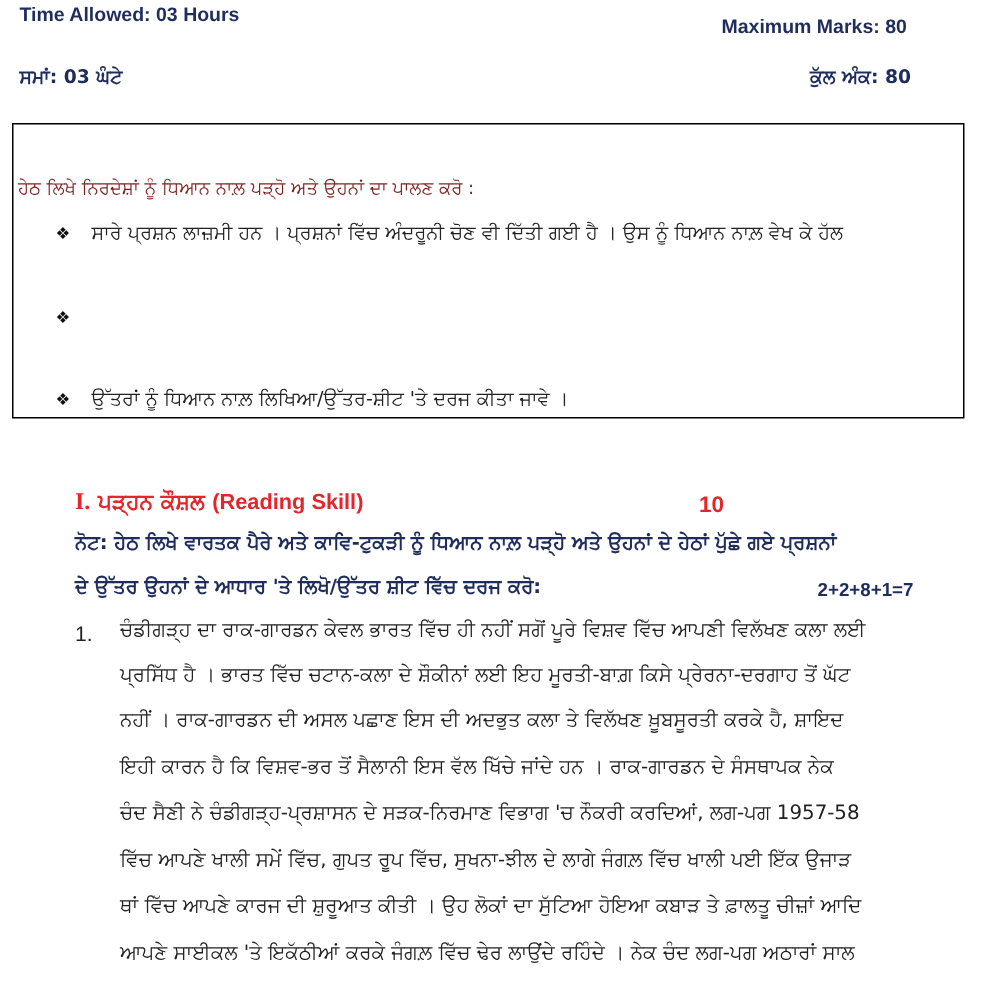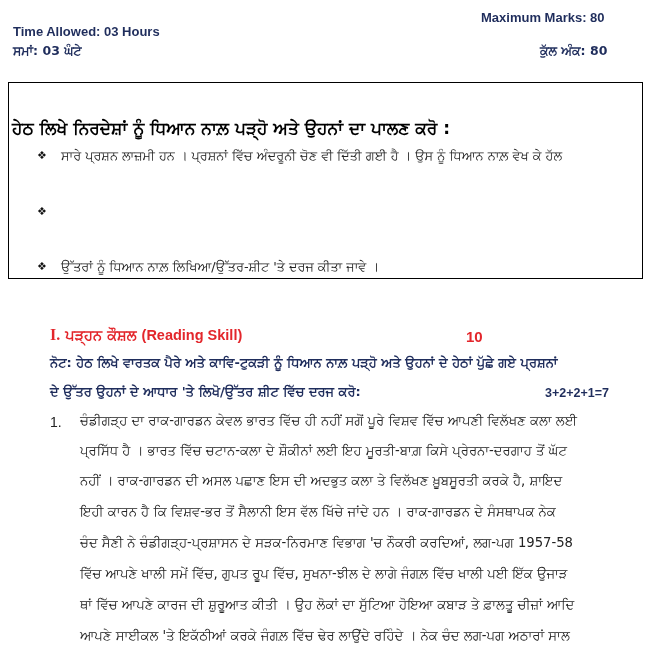--- a/index.html
+++ b/index.html
@@ -7,41 +7,41 @@
          font-family: "DejaVu Sans", sans-serif; color: #222; }
   .abs { position: absolute; white-space: nowrap; }
   .hdr { font-family: "Liberation Sans", sans-serif; font-weight: bold;
          color: #1f2d5c; font-size: 13px; }
   .hdr-pa { font-family: "DejaVu Sans", sans-serif; font-weight: bold;
             color: #1f2d5c; font-size: 12.5px; }
   .box { position: absolute; left: 8px; top: 82px; width: 633px; height: 195px;
          border: 1.5px solid #000; box-sizing: content-box; }
   .box-title { position: absolute; left: 0; right: 0; top: 6px; text-align: center;
                color: #1a6fc4; font-size: 15px; font-weight: bold; }
-  .box-sub { position: absolute; left: 3px; top: 35px; color: #000000;
-             font-size: 17px; font-weight: bold; white-space: nowrap; }
+  .box-sub { position: absolute; left: 3px; top: 35px; color: #7f1d1d;
+             font-size: 12px; font-weight: normal; white-space: nowrap; }
   .bullet { position: absolute; left: 28px; width: 600px; font-size: 12.8px;
             line-height: 31px; color: #222; }
   .bullet .glyph { position: absolute; left: 0; top: 0; font-size: 11px; color: #111; }
   .bullet .txt { display: block; padding-left: 24px; }
   .sec-title { color: #e3262b; font-weight: bold; font-size: 14.5px; }
   .sec-title .roman { font-family: "Liberation Serif", serif; font-size: 16px; }
   .sec-title .en { font-family: "Liberation Sans", sans-serif; font-size: 14.5px; }
   .sec-marks { font-family: "Liberation Sans", sans-serif; color: #e3262b;
                font-weight: bold; font-size: 15px; }
   .note { color: #1f2d5c; font-weight: bold; font-size: 13px; }
   .marksplit { font-family: "Liberation Sans", sans-serif; color: #1f2d5c;
                font-weight: bold; font-size: 12.5px; }
   .para-num { font-family: "Liberation Sans", sans-serif; font-size: 14px; color: #222; }
   .para-line { font-size: 13.2px; color: #222; }
 </style>
 </head>
 <body>
 
-<div class="abs hdr" style="left:13px; top:24px;">Time Allowed: 03 Hours</div>
+<div class="abs hdr" style="left:13px; top:2px;">Time Allowed: 03 Hours</div>
 <div class="abs hdr" style="left:481px; top:10px;">Maximum Marks: 80</div>
 <div class="abs hdr-pa" style="left:13px; top:43px;">ਸਮਾਂ: 03 ਘੰਟੇ</div>
 <div class="abs hdr-pa" style="left:540px; top:43px;">ਕੁੱਲ ਅੰਕ: 80</div>
 
 <div class="box">
   <div class="box-sub">ਹੇਠ ਲਿਖੇ ਨਿਰਦੇਸ਼ਾਂ ਨੂੰ ਧਿਆਨ ਨਾਲ਼ ਪੜ੍ਹੋ ਅਤੇ ਉਹਨਾਂ ਦਾ ਪਾਲਣ ਕਰੋ :</div>
 
   <div class="bullet" style="top:57px;">
     <span class="glyph">❖</span>
     <span class="txt">ਸਾਰੇ ਪ੍ਰਸ਼ਨ ਲਾਜ਼ਮੀ ਹਨ ।  ਪ੍ਰਸ਼ਨਾਂ ਵਿੱਚ ਅੰਦਰੂਨੀ ਚੋਣ ਵੀ ਦਿੱਤੀ ਗਈ ਹੈ । ਉਸ ਨੂੰ ਧਿਆਨ ਨਾਲ਼ ਵੇਖ ਕੇ ਹੱਲ</span>
@@ -57,21 +57,21 @@
 
 <div class="abs sec-title" style="left:50px; top:326px;">
   <span class="roman">I.</span>
   <span>ਪੜ੍ਹਨ ਕੌਸ਼ਲ</span>
   <span class="en">(Reading Skill)</span>
 </div>
 <div class="abs sec-marks" style="left:466px; top:328px;">10</div>
 
 <div class="abs note" style="left:50px; top:355px;">ਨੋਟ: ਹੇਠ ਲਿਖੇ ਵਾਰਤਕ ਪੈਰੇ ਅਤੇ ਕਾਵਿ-ਟੁਕੜੀ ਨੂੰ ਧਿਆਨ ਨਾਲ਼ ਪੜ੍ਹੋ ਅਤੇ ਉਹਨਾਂ ਦੇ ਹੇਠਾਂ ਪੁੱਛੇ ਗਏ ਪ੍ਰਸ਼ਨਾਂ</div>
 <div class="abs note" style="left:50px; top:384px;">ਦੇ ਉੱਤਰ ਉਹਨਾਂ ਦੇ ਆਧਾਰ 'ਤੇ ਲਿਖੋ/ਉੱਤਰ ਸ਼ੀਟ ਵਿੱਚ ਦਰਜ ਕਰੋ:</div>
-<div class="abs marksplit" style="left:545px; top:386px;">3+2+2+1=7</div>
+<div class="abs marksplit" style="left:545px; top:386px;">2+2+8+1=7</div>
 
 <div class="abs para-num" style="left:50px; top:414px;">1.</div>
 <div class="abs para-line" style="left:80px; top:413px;">ਚੰਡੀਗੜ੍ਹ ਦਾ ਰਾਕ-ਗਾਰਡਨ ਕੇਵਲ ਭਾਰਤ ਵਿੱਚ ਹੀ ਨਹੀਂ ਸਗੋਂ ਪੂਰੇ ਵਿਸ਼ਵ ਵਿੱਚ ਆਪਣੀ ਵਿਲੱਖਣ ਕਲਾ ਲਈ</div>
 <div class="abs para-line" style="left:80px; top:443px;">ਪ੍ਰਸਿੱਧ ਹੈ ।  ਭਾਰਤ ਵਿੱਚ ਚਟਾਨ-ਕਲਾ ਦੇ ਸ਼ੌਕੀਨਾਂ ਲਈ ਇਹ ਮੂਰਤੀ-ਬਾਗ਼ ਕਿਸੇ ਪ੍ਰੇਰਨਾ-ਦਰਗਾਹ ਤੋਂ ਘੱਟ</div>
 <div class="abs para-line" style="left:80px; top:473px;">ਨਹੀਂ । ਰਾਕ-ਗਾਰਡਨ ਦੀ ਅਸਲ ਪਛਾਣ ਇਸ ਦੀ ਅਦਭੁਤ ਕਲਾ ਤੇ ਵਿਲੱਖਣ ਖ਼ੂਬਸੂਰਤੀ ਕਰਕੇ ਹੈ, ਸ਼ਾਇਦ</div>
 <div class="abs para-line" style="left:80px; top:504px;">ਇਹੀ ਕਾਰਨ ਹੈ ਕਿ ਵਿਸ਼ਵ-ਭਰ ਤੋਂ ਸੈਲਾਨੀ ਇਸ ਵੱਲ ਖਿੱਚੇ ਜਾਂਦੇ ਹਨ । ਰਾਕ-ਗਾਰਡਨ ਦੇ ਸੰਸਥਾਪਕ ਨੇਕ</div>
 <div class="abs para-line" style="left:80px; top:535px;">ਚੰਦ ਸੈਣੀ ਨੇ ਚੰਡੀਗੜ੍ਹ-ਪ੍ਰਸ਼ਾਸਨ ਦੇ ਸੜਕ-ਨਿਰਮਾਣ ਵਿਭਾਗ 'ਚ ਨੌਕਰੀ ਕਰਦਿਆਂ, ਲਗ-ਪਗ 1957-58</div>
 <div class="abs para-line" style="left:80px; top:566px;">ਵਿੱਚ ਆਪਣੇ ਖਾਲੀ ਸਮੇਂ ਵਿੱਚ, ਗੁਪਤ ਰੂਪ ਵਿੱਚ, ਸੁਖਨਾ-ਝੀਲ ਦੇ ਲਾਗੇ ਜੰਗਲ਼ ਵਿੱਚ ਖਾਲੀ ਪਈ ਇੱਕ ਉਜਾੜ</div>
 <div class="abs para-line" style="left:80px; top:597px;">ਥਾਂ ਵਿੱਚ ਆਪਣੇ ਕਾਰਜ ਦੀ ਸ਼ੁਰੂਆਤ ਕੀਤੀ । ਉਹ ਲੋਕਾਂ ਦਾ ਸੁੱਟਿਆ ਹੋਇਆ ਕਬਾੜ ਤੇ ਫ਼ਾਲਤੂ ਚੀਜ਼ਾਂ ਆਦਿ</div>
 <div class="abs para-line" style="left:80px; top:628px;">ਆਪਣੇ ਸਾਈਕਲ 'ਤੇ ਇਕੱਠੀਆਂ ਕਰਕੇ ਜੰਗਲ਼ ਵਿੱਚ ਢੇਰ ਲਾਉਂਦੇ ਰਹਿੰਦੇ । ਨੇਕ ਚੰਦ ਲਗ-ਪਗ ਅਠਾਰਾਂ ਸਾਲ</div>

